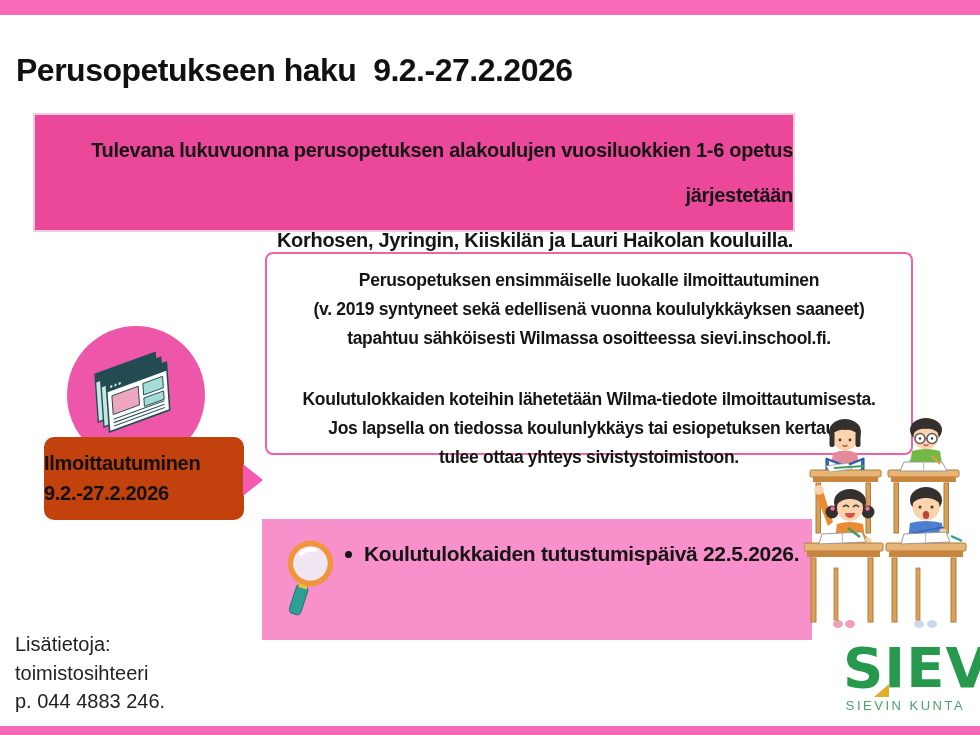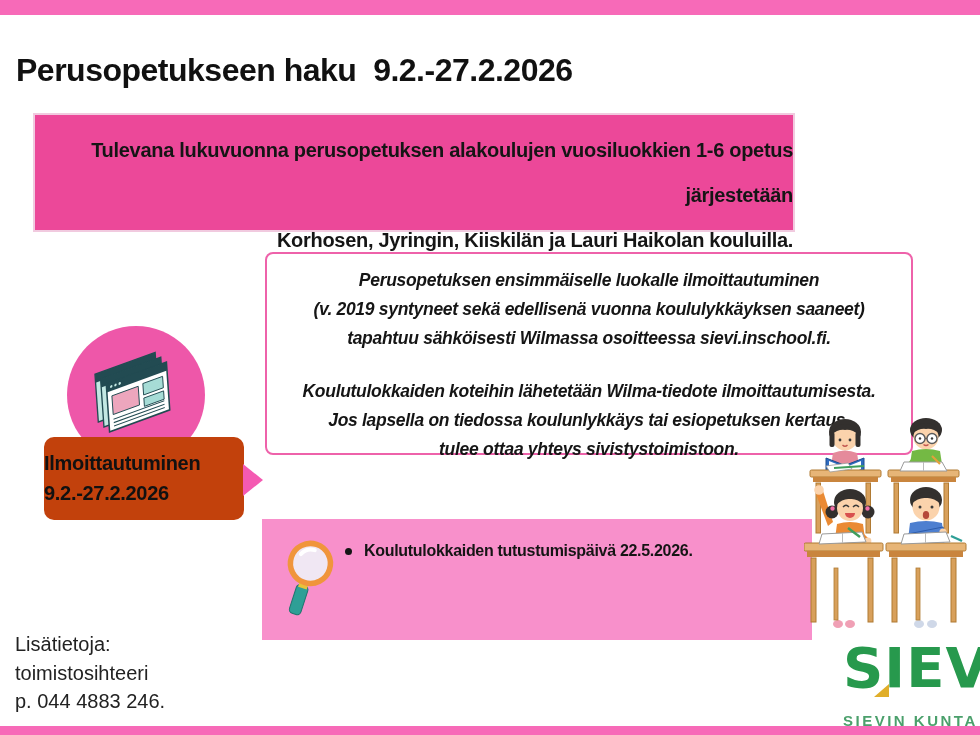--- a/index.html
+++ b/index.html
@@ -17,24 +17,23 @@
   .intro-box{
     position:absolute;left:33px;top:113px;width:762px;height:119px;box-sizing:border-box;
     border:2px solid #f1cadf;background:#ec4899;text-align:right;
   }
   .intro-box p{margin:0;font-size:20px;font-weight:bold;letter-spacing:-0.3px;line-height:45px;}
   .intro-box{padding-top:13px;}
   .info-box{
     position:absolute;left:265px;top:252px;width:648px;height:203px;box-sizing:border-box;
     border:2px solid #ee62aa;border-radius:8px;background:#fff;text-align:center;
     padding-top:12px;
-    font-style:italic;
   }
   .info-box .line{font-size:17.5px;font-weight:bold;letter-spacing:-0.3px;line-height:29px;}
-  .info-box .para2{margin-top:24px;}
+  .info-box .para2{margin-top:32px;}
   .circle-badge{
     position:absolute;left:67px;top:326px;width:138px;height:138px;border-radius:50%;
     background:#ee57a9;display:flex;align-items:center;justify-content:center;
   }
   .bubble{
     position:absolute;left:44px;top:437px;width:200px;height:83px;background:#c2410c;
     border-radius:10px;text-align:left;padding-top:11px;box-sizing:border-box;
   }
   .bubble .bline{font-size:20px;font-weight:bold;letter-spacing:-0.3px;line-height:30px;color:#111;}
   .bubble-tail{
@@ -42,34 +41,34 @@
     border-top:16px solid transparent;border-bottom:16px solid transparent;
     border-left:20px solid #f45ab2;
   }
   .highlight-box{
     position:absolute;left:262px;top:519px;width:550px;height:121px;background:#f890cb;
   }
   .magnifier{position:absolute;left:18px;top:12px;}
   .bullet-list{position:absolute;left:83px;top:23px;}
   .bullet-row{display:flex;align-items:center;margin-bottom:7px;}
   .bullet-dot{width:7px;height:7px;border-radius:50%;background:#151515;margin-right:12px;flex:none;}
-  .bullet-text{font-size:16px;font-weight:bold;letter-spacing:-0.3px;color:#151515;}
+  .bullet-text{font-size:21px;font-weight:bold;letter-spacing:-0.3px;color:#151515;}
   .children-illustration{position:absolute;left:804px;top:410px;}
   .contact{position:absolute;left:15px;top:630px;font-size:20px;line-height:28.5px;color:#222;}
   .logo{position:absolute;left:843px;top:640px;width:125px;text-align:center;}
   .logo-word{
     font-family:"DejaVu Sans",sans-serif;font-size:56px;font-weight:bold;color:#27994d;
     letter-spacing:1px;line-height:56px;position:relative;z-index:1;
   }
   .logo-triangle{
     position:absolute;left:31px;top:44px;width:15px;height:13px;background:#e0ae2a;
     clip-path:polygon(0 100%,100% 0,100% 100%);z-index:0;
   }
   .logo-sub{
-    margin-top:16px;font-size:15px;letter-spacing:2.5px;color:#4ba06c;font-weight:700;
+    margin-top:2px;font-size:13px;letter-spacing:2.5px;color:#4ba06c;font-weight:400;
     white-space:nowrap;
   }
 </style>
 </head>
 <body>
 
 <div class="page">
 
   <div class="bar top"></div>
 

